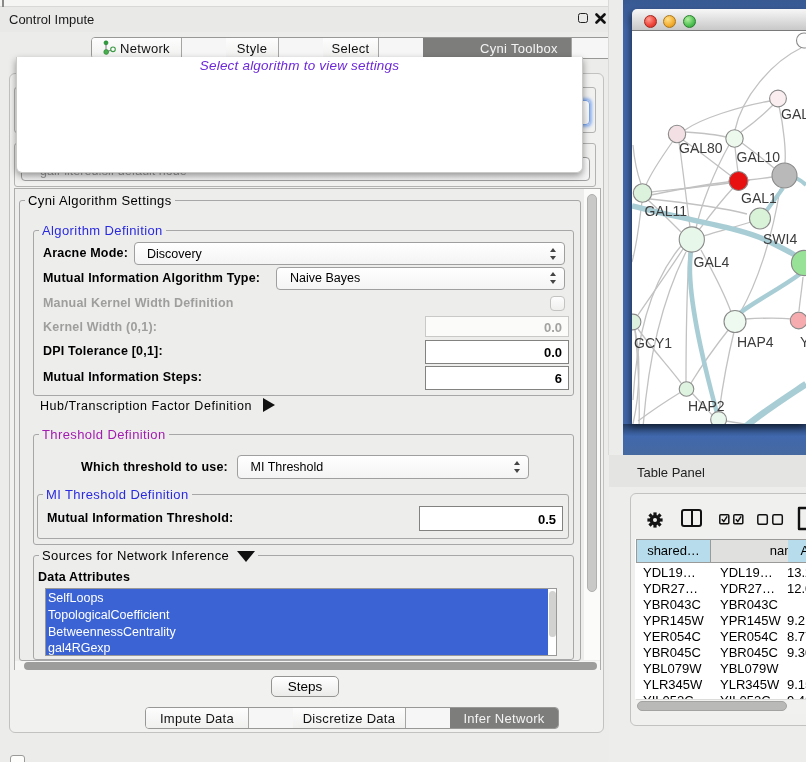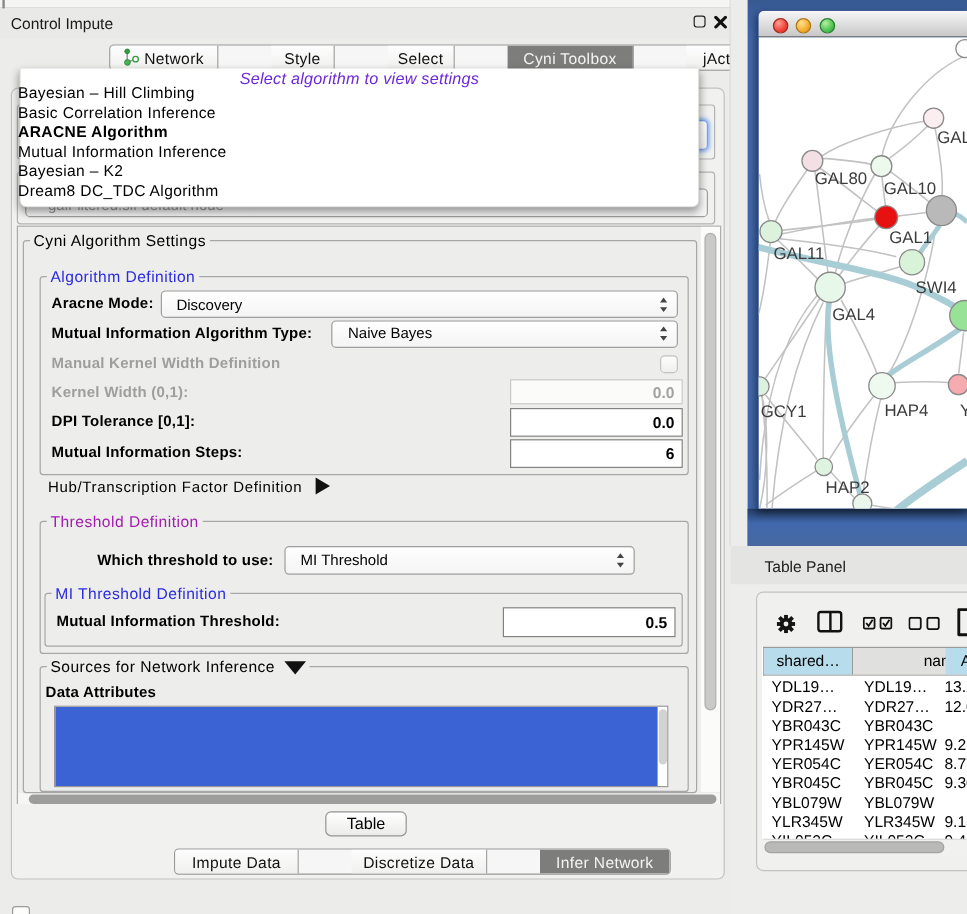--- a/index.html
+++ b/index.html
@@ -33,21 +33,21 @@
 
 <div class="tabseg" style="left:91px;top:37px;">
   <div class="tb" style="width:89px;"><svg width="13" height="15" viewBox="0 0 13 15" style="margin-right:4px;margin-top:-2px;">
         <path d="M3 3 L3 12 M3 12 L9.5 9.5" stroke="#8a8a8a" stroke-width="1.1" fill="none"></path>
         <circle cx="3" cy="2.8" r="2" fill="#2e9e3c" stroke="#1d7a28" stroke-width="0.6"></circle>
         <circle cx="3.2" cy="12" r="2.4" fill="#4caf50" stroke="#2a8a34" stroke-width="0.7"></circle>
         <circle cx="10" cy="9.3" r="2.3" fill="#fdfdfd" stroke="#3a9a44" stroke-width="1.1"></circle>
       </svg>Network</div>
   <div class="tb" style="width:52px;">Style</div>
   <div class="tb" style="width:55px;">Select</div>
-  <div class="tb sel" style="width:104px;">Cyni Toolbox</div>
+  <div class="tb sel" style="width:104px;padding-left:44px;">Cyni Toolbox</div>
   <div class="tb" style="width:129px;">jActiveMNodules</div>
 </div>
 
 <div class="abs" style="left:9px;top:73px;width:595px;height:660px;background:#f1f1f0;border:1px solid #c2c2c0;border-radius:6px;box-sizing:border-box;"></div>
 
 <div class="grp" style="left:14px;top:87px;width:580px;height:44px;border-color:#b3b3b2;"></div>
 <div class="combo" style="left:21px;top:100px;width:567px;height:23px;border-color:#7aa4ea;box-shadow:0 0 3px 1.5px rgba(80,140,240,.6);">
     <span class="arr"></span>
   </div>
 
@@ -114,34 +114,34 @@
 <div class="fld" style="left:419px;top:506px;width:142px;height:23px;">
     <span>0.5</span>
   </div>
 
 <div class="grp" style="left:33px;top:555px;width:539px;height:103px;">
     <span class="gl">Sources for Network Inference <span style="display:inline-block;width:0;height:0;border-left:9.5px solid transparent;border-right:9.5px solid transparent;border-top:11px solid #111;vertical-align:-2px;margin-left:4px;"></span></span>
   </div>
 <div class="lbl" style="left:38px;top:570px;">Data Attributes</div>
 <div class="abs" style="left:45px;top:588px;width:512px;height:68px;background:#fff;border:1px solid #999;box-sizing:border-box;overflow:hidden;">
   <div style="position:absolute;left:0;top:0;width:502px;height:66px;background:#3b63d3;"></div>
+  <div style="position:absolute;left:2px;top:1px;font-size:12.5px;color:#fff;line-height:16.8px;">SelfLoops<br>TopologicalCoefficient<br>BetweennessCentrality<br>gal4RGexp</div>
   <div style="position:absolute;left:503px;top:2px;width:7px;height:46px;background:#d2d2d1;border-radius:4px;"></div>
 </div>
 
-<div class="abs" style="left:271px;top:676px;width:66px;height:19px;background:linear-gradient(#ffffff,#ebebea);border:1px solid #949493;border-radius:5px;font-size:13.5px;display:flex;align-items:center;justify-content:center;">Table</div>
+<div class="abs" style="left:271px;top:676px;width:66px;height:19px;background:linear-gradient(#ffffff,#ebebea);border:1px solid #949493;border-radius:5px;font-size:13.5px;display:flex;align-items:center;justify-content:center;">Steps</div>
 
 <div class="tabseg" style="left:145px;top:707px;">
   <div class="tb" style="width:102px;">Impute Data</div>
   <div class="tb" style="width:112px;">Discretize Data</div>
   <div class="tb sel" style="width:108px;">Infer Network</div>
 </div>
 
 <div class="abs" style="left:16px;top:57px;width:565px;height:115px;background:#fff;border:1px solid #cacac9;border-top:none;border-radius:0 0 6px 6px;box-shadow:0 3px 7px rgba(0,0,0,.4);">
   <div style="position:absolute;left:0;top:0.5px;width:100%;text-align:center;font-size:13.5px;letter-spacing:0.2px;color:#6d28d9;font-style:italic;">Select algorithm to view settings</div>
-  <div style="position:absolute;left:-2px;top:13px;font-size:13px;letter-spacing:0.3px;color:#000;line-height:16.2px;white-space:nowrap;">Bayesian – Hill Climbing<br>Basic Correlation Inference<br><span class="b">ARACNE Algorithm</span><br>Mutual Information Inference<br>Bayesian – K2<br>Dream8 DC_TDC Algorithm</div>
 </div>
 
 <div class="abs" style="left:608px;top:0;width:1px;height:455px;background:#dadad9;"></div>
 
 <div class="abs" style="left:617px;top:368px;width:0;height:0;border-top:4px solid transparent;border-bottom:4px solid transparent;border-right:5px solid #8a8a89;"></div>
 
 <div class="abs" style="left:609px;top:0;width:197px;height:455px;background:#ececeb;"></div>
 <div class="abs" style="left:623px;top:0;width:183px;height:455px;background:linear-gradient(#385992,#4168ad 30px);"></div>
 <div class="abs" style="left:623px;top:424px;width:183px;height:32px;background:linear-gradient(#243e66,#4168ad 12px,#46699f);"></div>
 

